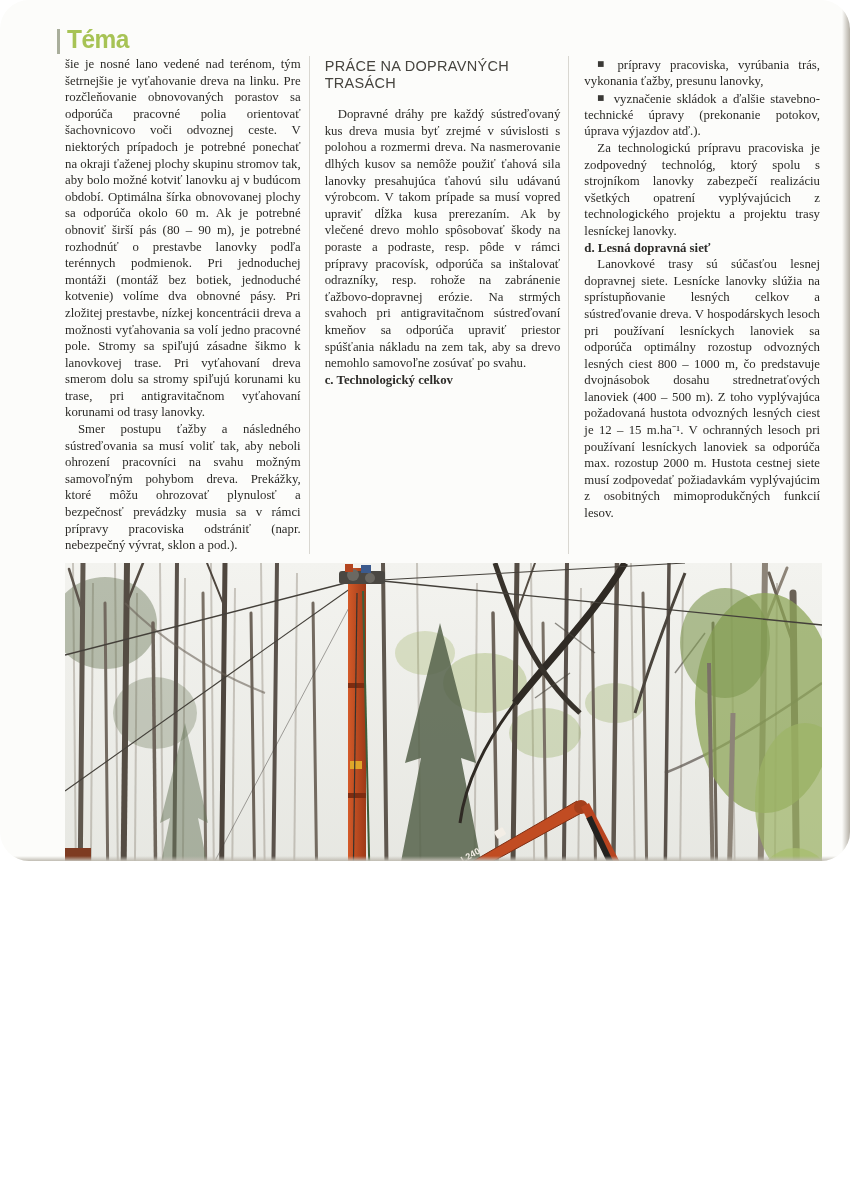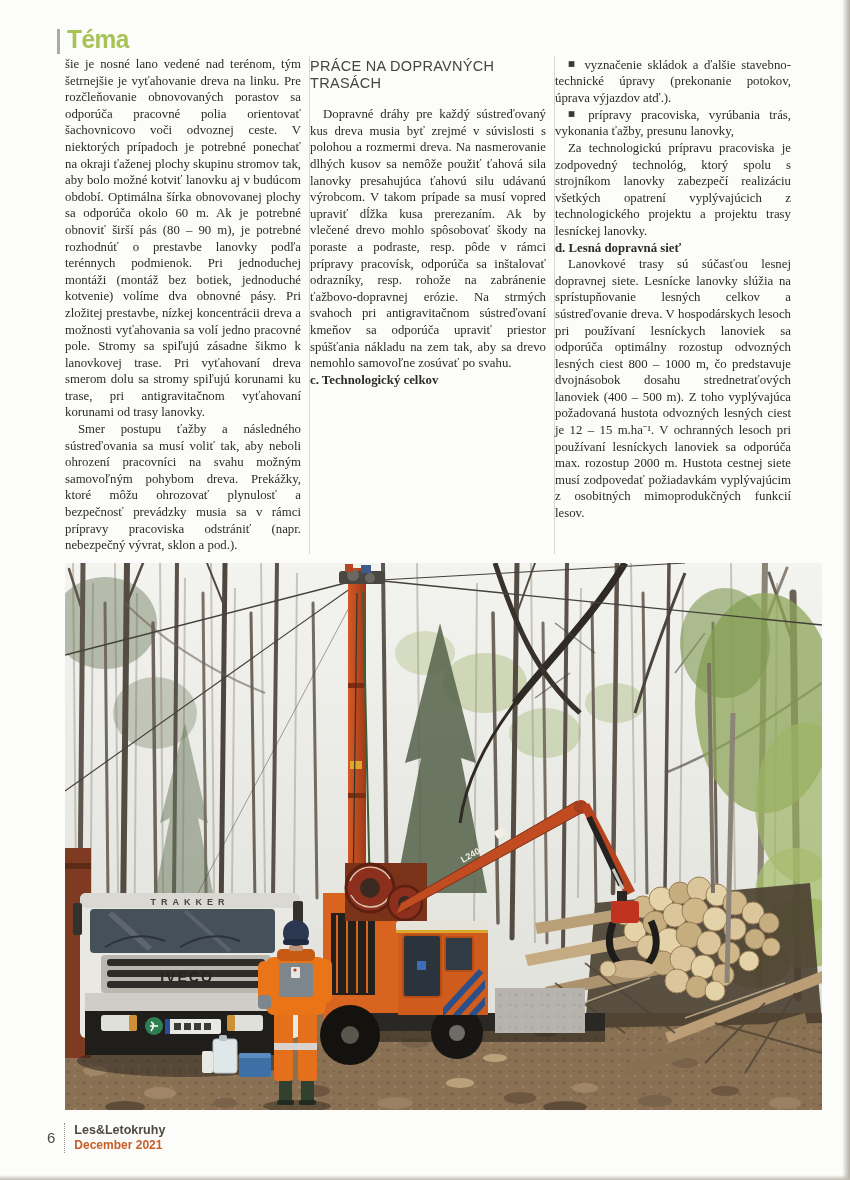--- a/index.html
+++ b/index.html
@@ -1,30 +1,30 @@
 <!DOCTYPE html>
 <html lang="sk"><head>
 <meta charset="utf-8">
 <style>
   html,body{margin:0;padding:0;background:#ffffff;}
-  .page{position:relative;width:850px;height:1180px;background:#fcfcfa;overflow:hidden;
-        font-family:"Liberation Serif",serif;}
+  .page{position:relative;width:850px;height:861px;background:#fcfcfa;overflow:hidden;
+        font-family:"Liberation Serif",serif;border-radius:29px;}
   .edge-right{position:absolute;right:0;top:0;width:8px;height:100%;
         background:linear-gradient(to right,rgba(182,177,168,0),#b3aea4);}
   .edge-bottom{position:absolute;left:0;bottom:0;width:100%;height:5px;
         background:linear-gradient(to bottom,rgba(194,190,181,0),#c0bcb2);}
   
   .section-head{position:absolute;left:57px;top:26px;display:flex;align-items:flex-start;}
   .section-bar{width:3px;height:25px;background:#a9ae9b;margin-top:3px;margin-right:7px;}
   .section-title{font-family:"Liberation Sans",sans-serif;font-size:26px;font-weight:bold;
         color:#a7c355;letter-spacing:-.5px;transform:scaleX(.94);transform-origin:left top;line-height:1;}
   
   .cols{position:absolute;left:65px;top:56px;width:755px;display:flex;}
   .col{width:236px;font-size:12.8px;line-height:16.6px;color:#2c2b28;text-align:justify;}
-  .col + .col{border-left:1px solid #d9d7d1;margin-left:8px;padding-left:0;}
+  .col + .col{border-left:1px solid #d9d7d1;margin-left:8px;padding-left:15px;}
   .col p{margin:0;}
   .p-indent{text-indent:13px;}
   .col2-heading{font-family:"Liberation Sans",sans-serif;font-size:14.5px;font-weight:normal;
         color:#46443f;letter-spacing:.3px;margin:2px 0 15px 0;text-align:left;}
   .subhead{font-weight:bold;margin-top:17px;text-align:left;}
   .bullet-glyph{font-family:"DejaVu Sans",sans-serif;font-size:7.5px;vertical-align:2.5px;
         margin-right:7px;color:#3a3936;}
   
   .photo{position:absolute;left:65px;top:563px;width:757px;height:547px;}
   .photo svg{display:block;width:100%;height:100%;}
@@ -51,22 +51,22 @@
     <div class="col">
       <p>šie je nosné lano vedené nad terénom, tým šetrnejšie je vyťahovanie dreva na linku. Pre rozčleňovanie obnovovaných porastov sa odporúča pracovné polia orientovať šachovnicovo voči odvoznej ceste. V niektorých prípadoch je potrebné ponechať na okraji ťaženej plochy skupinu stromov tak, aby bolo možné kotviť lanovku aj v budúcom období. Optimálna šírka obnovovanej plochy sa odporúča okolo 60 m. Ak je potrebné obnoviť širší pás (80 – 90 m), je potrebné rozhodnúť o prestavbe lanovky podľa terénnych podmienok. Pri jednoduchej montáži (montáž bez botiek, jednoduché kotvenie) volíme dva obnovné pásy. Pri zložitej prestavbe, nízkej koncentrácii dreva a možnosti vyťahovania sa volí jedno pracovné pole. Stromy sa spiľujú zásadne šikmo k lanovkovej trase. Pri vyťahovaní dreva smerom dolu sa stromy spiľujú korunami ku trase, pri antigravitačnom vyťahovaní korunami od trasy lanovky.</p>
       <p class="p-indent">Smer postupu ťažby a následného sústreďovania sa musí voliť tak, aby neboli ohrození pracovníci na svahu možným samovoľným pohybom dreva. Prekážky, ktoré môžu ohrozovať plynulosť a bezpečnosť prevádzky musia sa v rámci prípravy pracoviska odstrániť (napr. nebezpečný vývrat, sklon a pod.).</p>
     </div>
     <div class="col">
       <h2 class="col2-heading">PRÁCE NA DOPRAVNÝCH TRASÁCH</h2>
       <p class="p-indent">Dopravné dráhy pre každý sústreďovaný kus dreva musia byť zrejmé v súvislosti s polohou a rozmermi dreva. Na nasmerovanie dlhých kusov sa nemôže použiť ťahová sila lanovky presahujúca ťahovú silu udávanú výrobcom. V takom prípade sa musí vopred upraviť dĺžka kusa prerezaním. Ak by vlečené drevo mohlo spôsobovať škody na poraste a podraste, resp. pôde v rámci prípravy pracovísk, odporúča sa inštalovať odrazníky, resp. rohože na zabránenie ťažbovo-dopravnej erózie. Na strmých svahoch pri antigravitačnom sústreďovaní kmeňov sa odporúča upraviť priestor spúšťania nákladu na zem tak, aby sa drevo nemohlo samovoľne zosúvať po svahu.</p>
       <p class="subhead">c. Technologický celkov</p>
     </div>
     <div class="col">
+      <p class="p-indent"><span class="bullet-glyph">■</span><span>prípravy pracoviska, vyrúbania trás, vykonania ťažby, presunu lanovky,</span></p>
       <p class="p-indent"><span class="bullet-glyph">■</span><span>vyznačenie skládok a ďalšie stavebno-technické úpravy (prekonanie potokov, úprava výjazdov atď.).</span></p>
-      <p class="p-indent"><span class="bullet-glyph">■</span><span>prípravy pracoviska, vyrúbania trás, vykonania ťažby, presunu lanovky,</span></p>
       <p class="p-indent">Za technologickú prípravu pracoviska je zodpovedný technológ, ktorý spolu s strojníkom lanovky zabezpečí realizáciu všetkých opatrení vyplývajúcich z technologického projektu a projektu trasy lesníckej lanovky.</p>
       <p class="subhead">d. Lesná dopravná sieť</p>
       <p class="p-indent">Lanovkové trasy sú súčasťou lesnej dopravnej siete. Lesnícke lanovky slúžia na sprístupňovanie lesných celkov a sústreďovanie dreva. V hospodárskych lesoch pri používaní lesníckych lanoviek sa odporúča optimálny rozostup odvozných lesných ciest 800 – 1000 m, čo predstavuje dvojnásobok dosahu strednetraťových lanoviek (400 – 500 m). Z toho vyplývajúca požadovaná hustota odvozných lesných ciest je 12 – 15 m.ha⁻¹. V ochranných lesoch pri používaní lesníckych lanoviek sa odporúča max. rozostup 2000 m. Hustota cestnej siete musí zodpovedať požiadavkám vyplývajúcim z osobitných mimoprodukčných funkcií lesov.</p>
     </div>
   </div>
 
   <div class="photo">
     <svg viewBox="0 0 757 547" preserveAspectRatio="none">
       <defs>
         <linearGradient id="sky" x1="0" y1="0" x2="0" y2="1">

